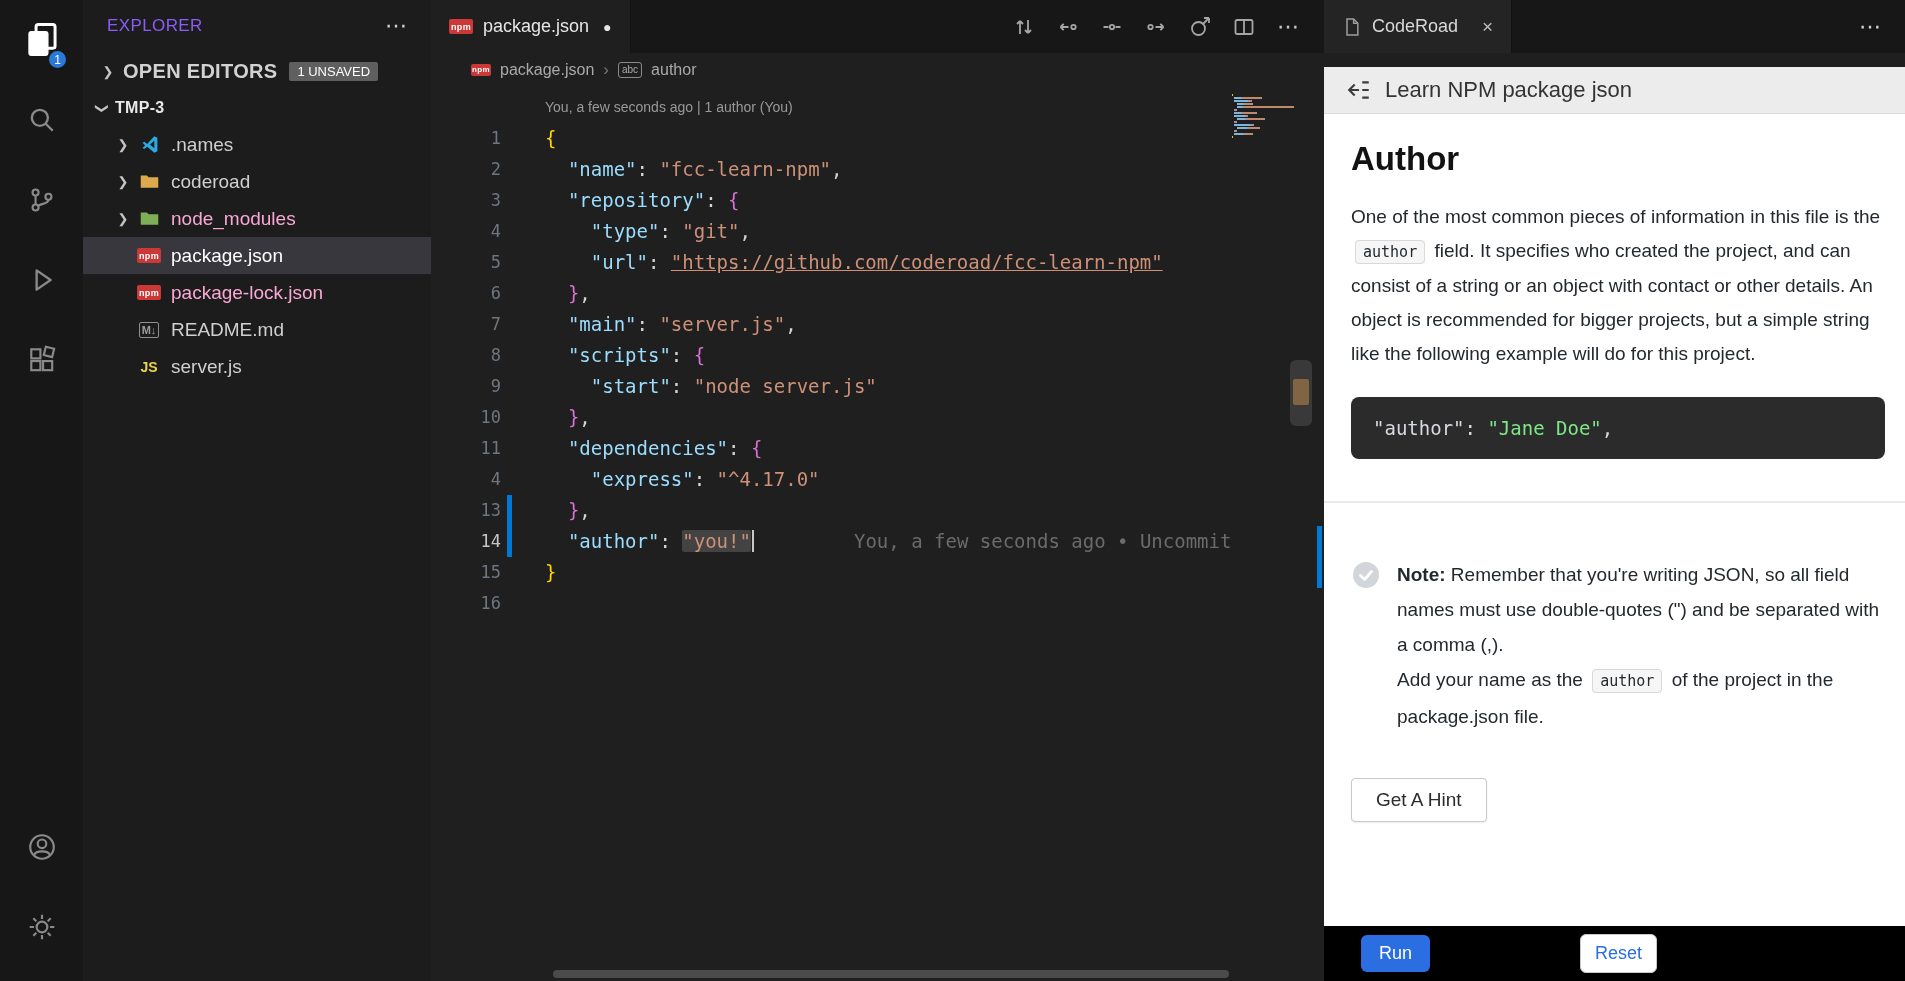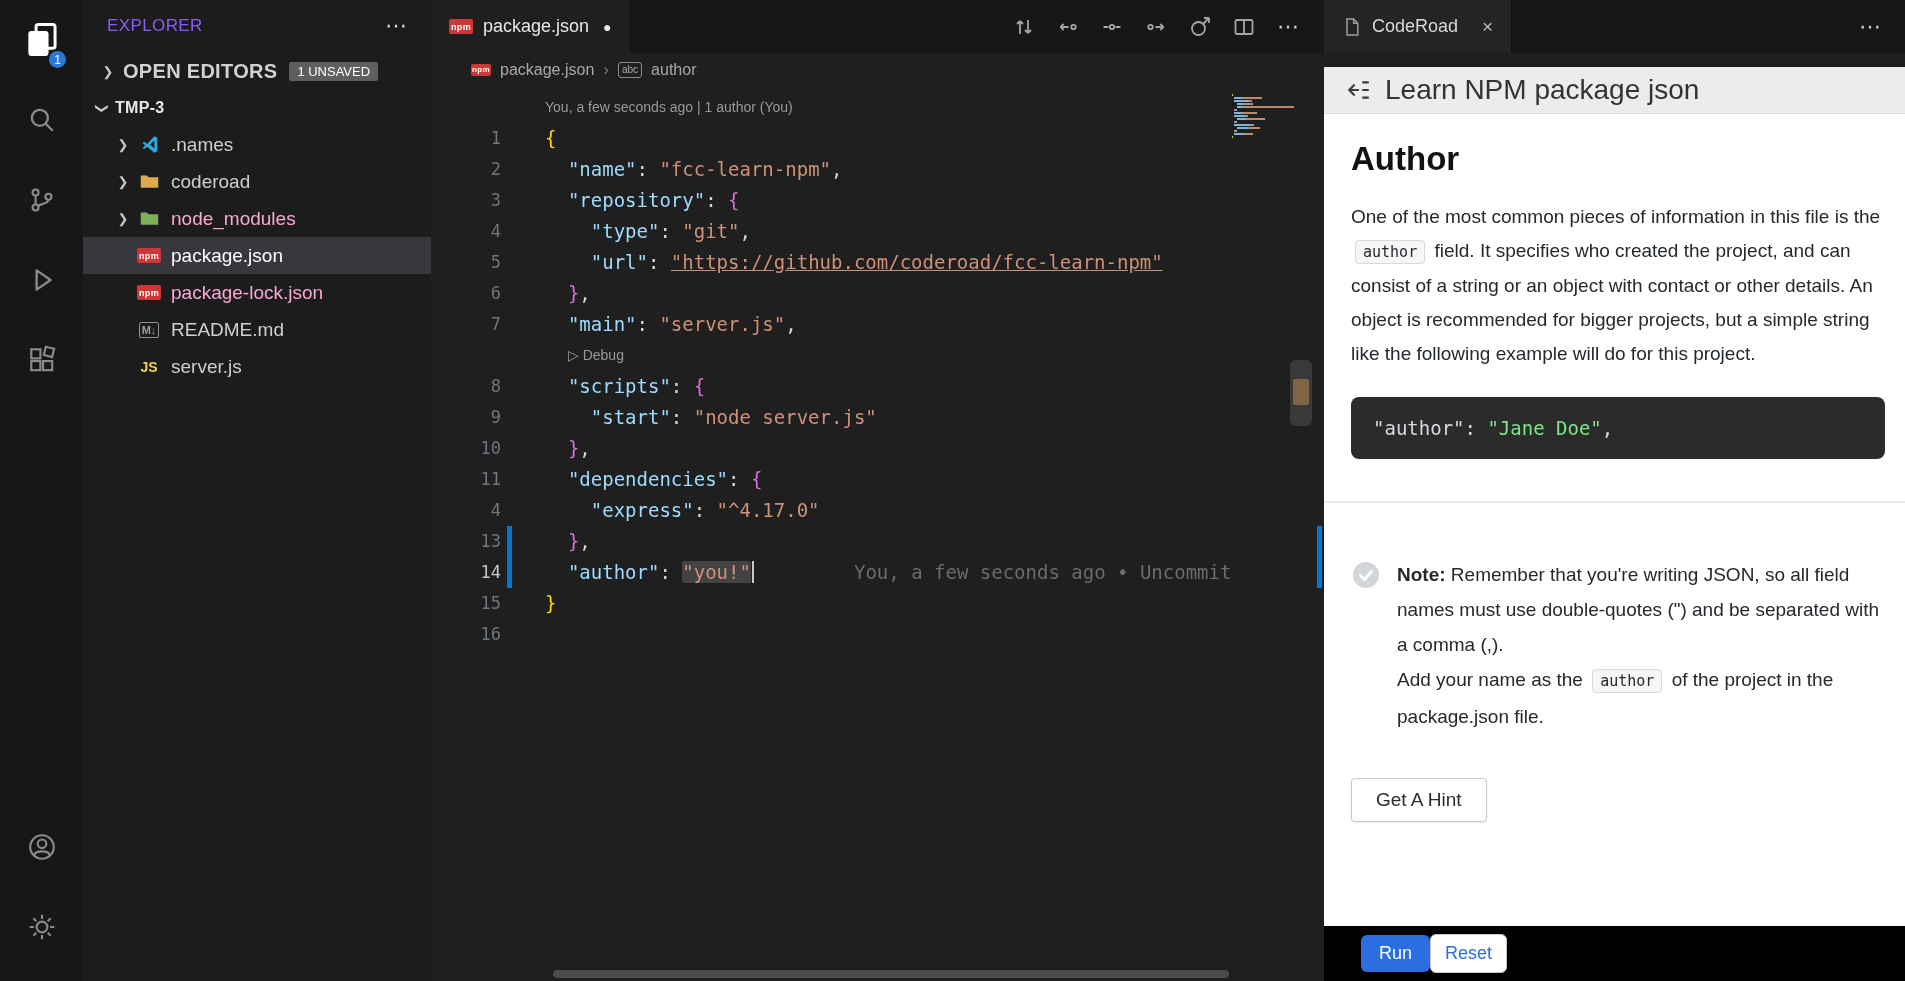--- a/index.html
+++ b/index.html
@@ -74,35 +74,35 @@
   .hscroll{position:absolute;left:122px;right:95px;bottom:3px;height:8px;background:#4b4b4b;border-radius:4px;cursor:pointer}
 
   
   .panel{width:581px;flex-shrink:0;display:flex;flex-direction:column;background:#1f1f1f}
   .ptab{background:#242424;color:#d8d8d8}
   .ptab .close-x{color:#bdbdbd;font-size:19px;margin-left:14px}
   .panel-more{margin-left:auto;align-self:center;color:#cfcfcf;font-size:22px;padding-right:24px;cursor:pointer}
   .webview{flex:1;display:flex;flex-direction:column;min-height:0}
   .wv-gap{height:14px;background:#1f1f1f}
   .wv-header{height:47px;background:#ececec;display:flex;align-items:center;padding-left:22px;gap:13px;border-bottom:1px solid #ddd}
-  .wv-title{font-size:28px;color:#333}
+  .wv-title{font-size:22px;color:#333}
   .wv-content{flex:1;background:#fff;padding:14px 20px 0 27px;overflow:hidden;color:#24292e}
   .lesson-heading{font-size:33px;font-weight:700;color:#121212;margin-top:12px}
   .lesson-body{margin-top:22px;font-size:19px;line-height:34px;max-width:548px}
   .chip{font-family:"DejaVu Sans Mono",monospace;font-size:15px;background:#f6f6f6;border:1px solid #d9d9d9;border-radius:4px;padding:2px 7px;margin:0 4px;color:#24292e;white-space:nowrap}
   .lesson-code{background:#2b2b2b;border-radius:8px;padding:20px 22px;font-family:"DejaVu Sans Mono",monospace;font-size:19px;margin-top:26px;white-space:pre}
   .ck-k{color:#d7dae0}.ck-p{color:#d7dae0}.ck-g{color:var(--code_green,#7ee787)}
   .wv-divider{height:2px;background:#e9e9e9;margin:42px -20px 0 -27px}
   .task-row{display:flex;margin-top:54px;gap:16px}
   .task-text{font-size:19px;line-height:35px;max-width:500px}
   .task-text strong{font-weight:700}
   .btn-hint{margin-top:44px;background:#fff;border:1px solid #c9c9c9;border-radius:4px;padding:10px 24px;font-size:19px;color:#2b2b2b;cursor:pointer;box-shadow:0 1px 2px rgba(0,0,0,.08);font-family:"Liberation Sans",sans-serif}
   .wv-footer{height:55px;background:#000;display:flex;align-items:center;padding-left:37px;flex-shrink:0}
   .btn-run{background:var(--accent_blue,#2a6ee1);color:#fff;border:none;border-radius:6px;padding:8px 18px;font-size:18px;cursor:pointer;font-family:"Liberation Sans",sans-serif}
-  .btn-reset{background:#fff;color:var(--accent_blue,#2a6ee1);border:1px solid #c9c9c9;border-radius:6px;padding:8px 14px;font-size:18px;cursor:pointer;font-family:"Liberation Sans",sans-serif}
+  .btn-reset{background:#fff;color:var(--accent_blue,#2a6ee1);border:1px solid #c9c9c9;border-radius:6px;padding:8px 14px;font-size:18px;margin-left:150px;cursor:pointer;font-family:"Liberation Sans",sans-serif}
 </style>
 </head>
 <body>
 
 <div class="app">
 
   <nav class="activity-bar">
     <div class="ab-item">
       <svg width="38" height="38" viewBox="0 0 32 32">
         <rect x="11" y="3" width="16" height="20" rx="2" fill="none" stroke="#ffffff" stroke-width="2.5"></rect>
@@ -314,25 +314,20 @@
           </div>
           <div class="code-row">
             <span class="ln">6</span>
             <span class="gmark"></span>
             <span class="ctext"><span>  </span><span class="tk-b2">}</span><span class="tk-p">,</span></span>
           </div>
           <div class="code-row">
             <span class="ln">7</span>
             <span class="gmark"></span>
             <span class="ctext"><span>  </span><span class="tk-key">"main"</span><span class="tk-p">: </span><span class="tk-str">"server.js"</span><span class="tk-p">,</span></span>
-          </div>
-          <div class="code-row">
-            <span class="ln"></span>
-            <span class="gmark"></span>
-            <span class="ctext lens-text" style="padding-left: 49px;"><span>▷ </span>Debug</span>
           </div>
           <div class="code-row">
             <span class="ln">8</span>
             <span class="gmark"></span>
             <span class="ctext"><span>  </span><span class="tk-key">"scripts"</span><span class="tk-p">: </span><span class="tk-b2">{</span></span>
           </div>
           <div class="code-row">
             <span class="ln">9</span>
             <span class="gmark"></span>
             <span class="ctext"><span>    </span><span class="tk-key">"start"</span><span class="tk-p">: </span><span class="tk-str">"node server.js"</span></span>

